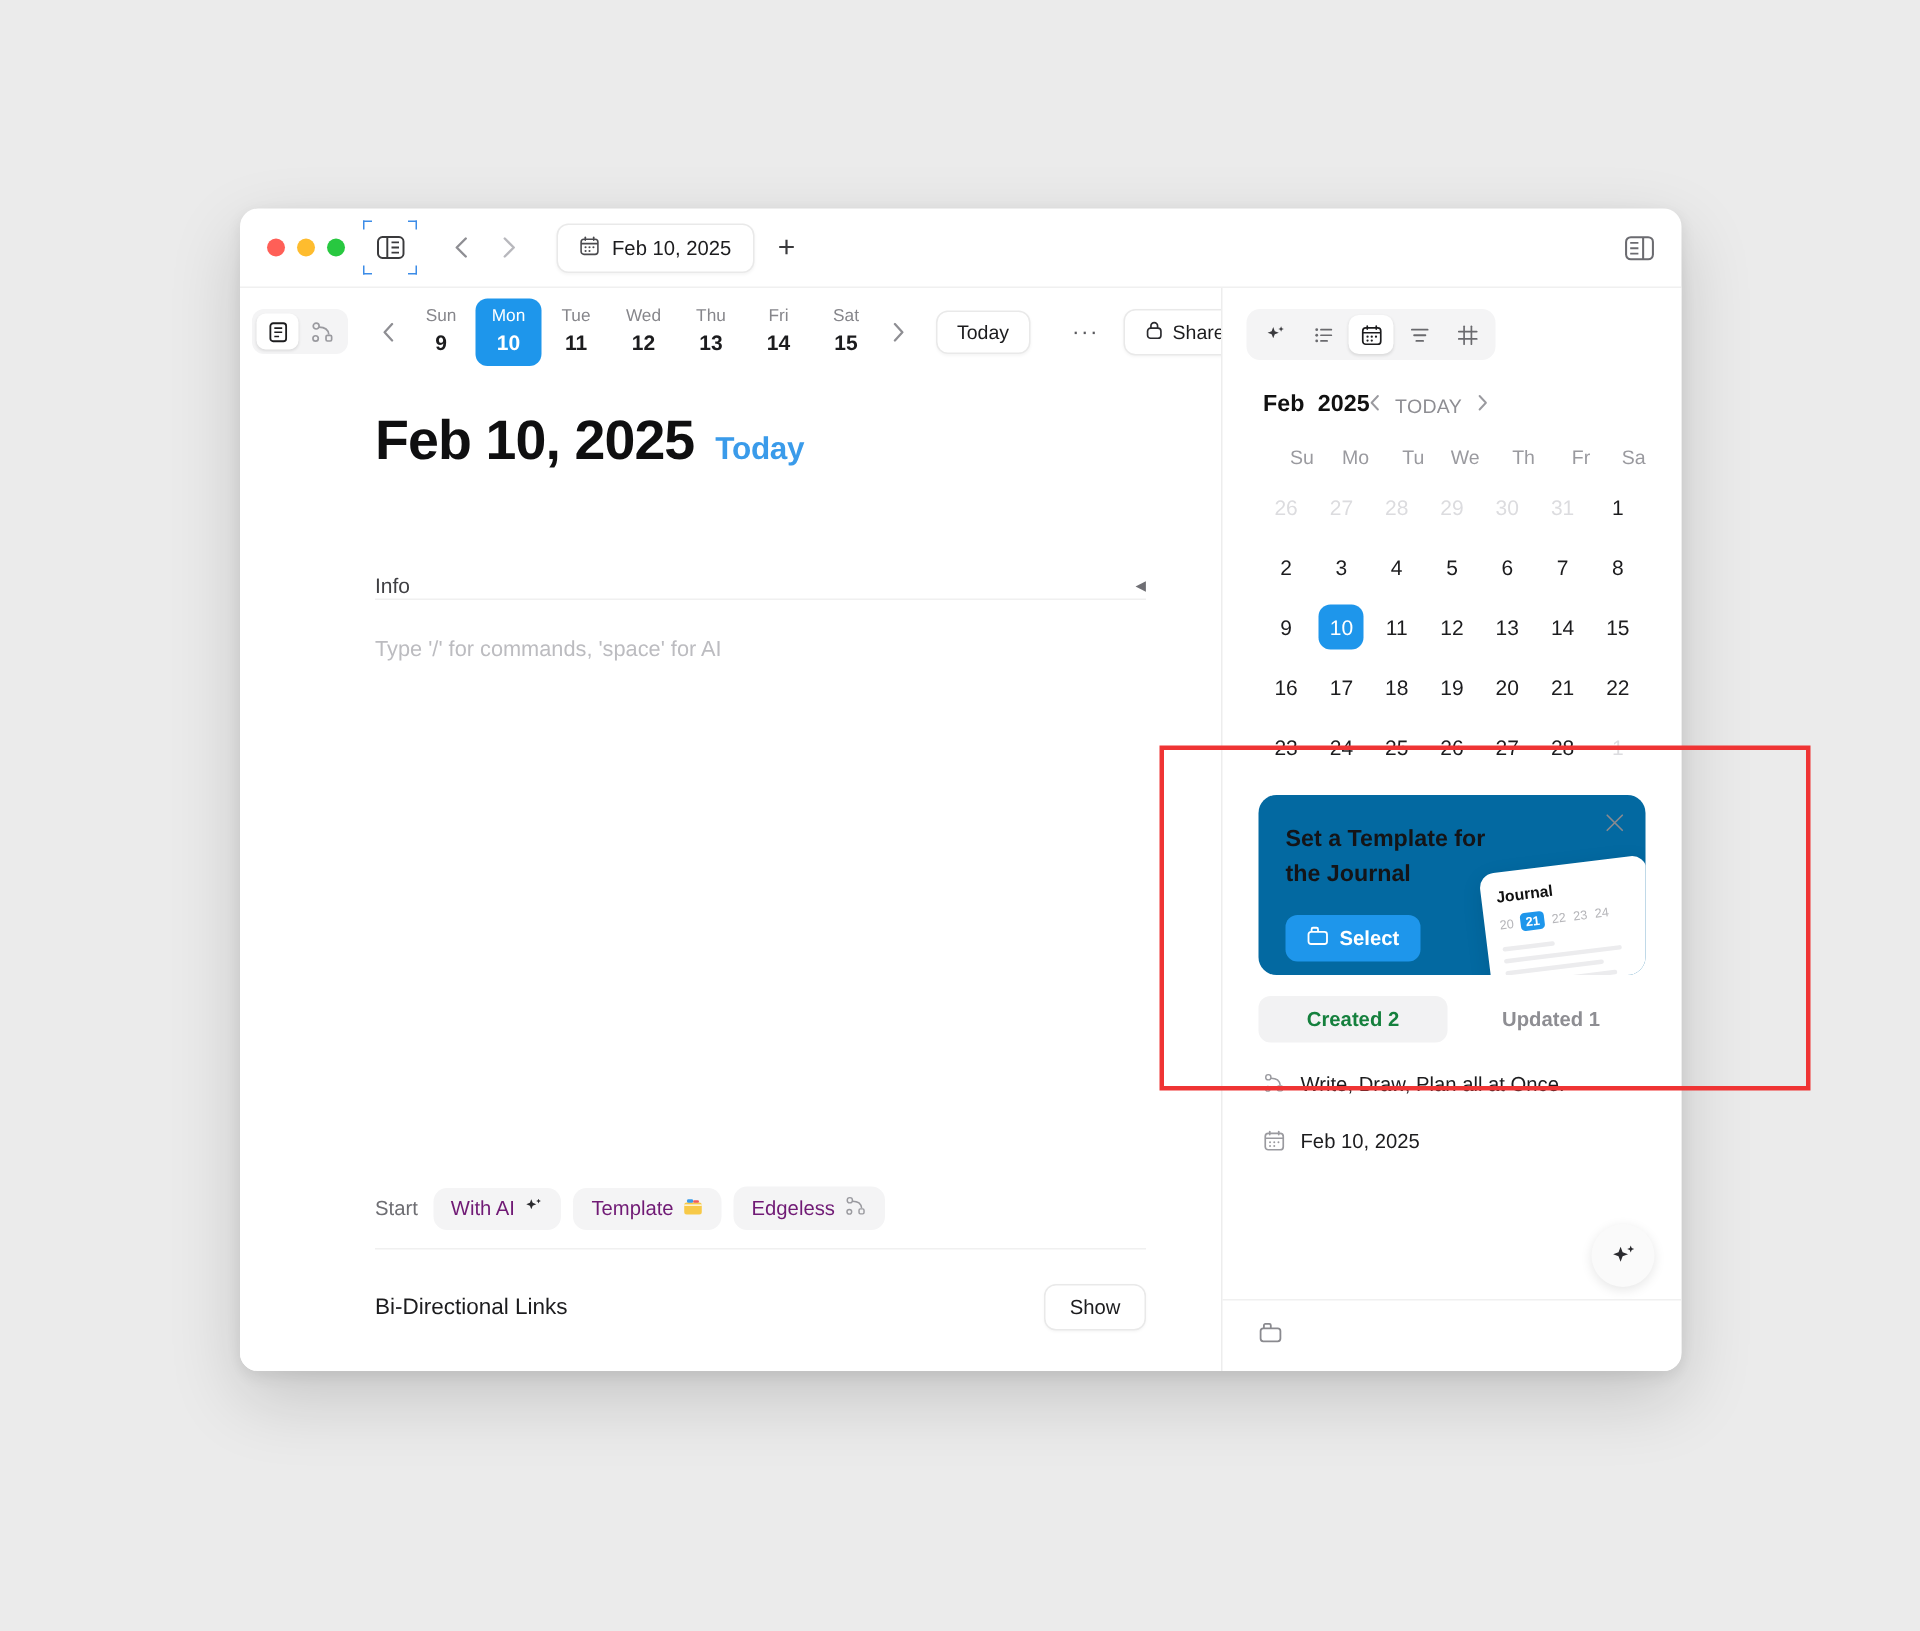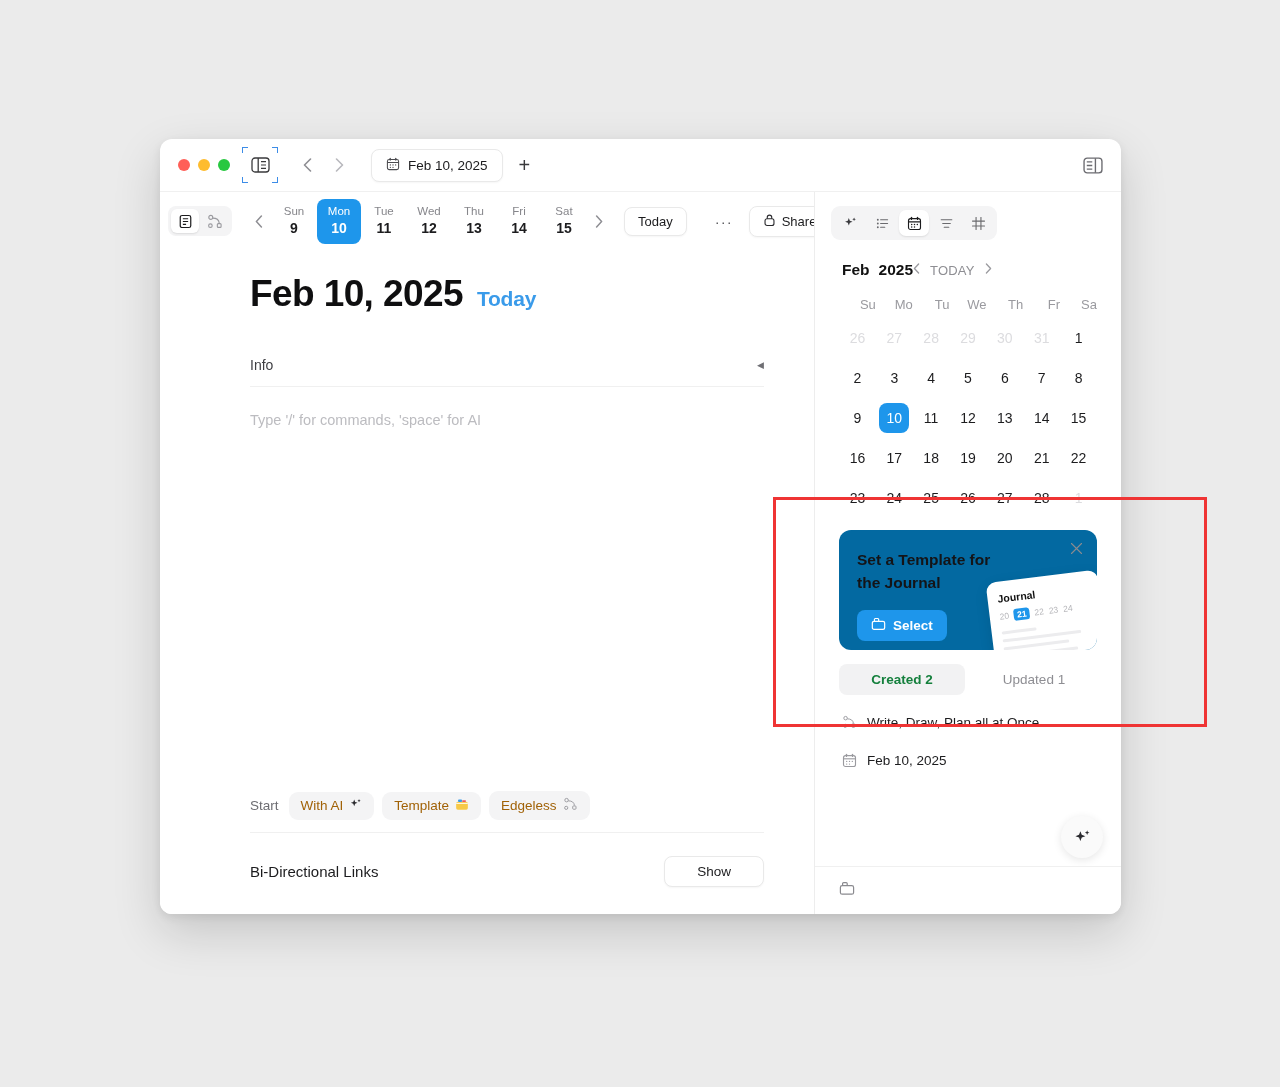--- a/index.html
+++ b/index.html
@@ -123,47 +123,47 @@
   
   .doc { padding: 22px 50px 0 90px; }
   .doc-title {
     font-size: 37px; font-weight: 700; color: #0f0f10;
     letter-spacing: -0.6px; display: flex; align-items: baseline; gap: 14px;
     line-height: 44px;
   }
   .doc-title .today-tag { font-size: 21px; font-weight: 600; color: #3a9bea; letter-spacing: -0.2px; }
 
   .info-row {
-    margin-top: 36px;
+    margin-top: 60px;
     display:flex; align-items:center; justify-content: space-between;
-    padding-bottom: 13px; border-bottom: 1px solid #f0f0f0;
+    padding-bottom: 1px; border-bottom: 1px solid #f0f0f0;
     font-size: 14px; color: #3f3f43;
   }
   .info-caret { color: #6f6f74; font-size: 9px; }
   .placeholder { margin-top: 25px; font-size: 14.5px; color: #bcbcc0; }
 
   .start-row {
     position: absolute; left: 90px; right: 50px; top: 599px;
     display: flex; align-items: center; gap: 8px;
   }
   .start-label { font-size: 13.5px; color: #6d6d72; margin-right: 2px; }
   .chip {
     display:flex; align-items:center; gap:6px;
     background: #f4f4f5; border-radius: 9px;
-    padding: 6px 12px; font-size: 13.5px; color: #a16207;
+    padding: 6px 12px; font-size: 13.5px; color: #701a75;
   }
 
   .bidir {
     position: absolute; left: 90px; right: 50px; top: 640px;
     border-top: 1px solid #f0f0f0; padding-top: 23px;
     display:flex; align-items:center; justify-content: space-between;
   }
   .bidir-label { font-size: 15px; color: #1c1c1e; }
   .show-btn {
-    padding: 7px 32px; border: 1px solid #e9e9e9; border-radius: 8px;
+    padding: 7px 16px; border: 1px solid #e9e9e9; border-radius: 8px;
     font-size: 13.5px; color: #1c1c1e; background:#fff;
     box-shadow: 0 1px 2px rgba(0,0,0,0.04);
   }
 
   
   .rp-toolbar { padding: 14px 16px 0; }
   .icon-group {
     display: inline-flex; align-items: center; gap: 2px;
     background: #f4f4f5; border-radius: 9px; padding: 4px;
   }
@@ -233,21 +233,21 @@
   .mini-dates span.hl {
     background:#1e96eb; color:#fff; border-radius:3px; padding: 1px 3px; font-weight:700;
   }
   .mini-lines { margin-top: 9px; }
   .mini-lines i { display:block; height: 3px; background:#ececee; border-radius:2px; margin-top:5px; }
 
   
   .rp-tabs { display:flex; padding: 14px 24px 0 24px; gap: 6px; }
   .rp-tab {
     flex: 1; text-align:center; padding: 8px 0; border-radius: 8px;
-    font-size: 13.5px; color:#8e8e93;
+    font-size: 13.5px; color:#8e8e93;font-weight:bold;
   }
   .rp-tab.active { background:#f2f2f3; color:#15803d; font-weight:700; }
 
   .rp-list { padding: 8px 24px 0 24px; }
   .rp-item { display:flex; align-items:center; gap: 10px; padding: 11px 2px; }
   .rp-item .ico { width:16px; height:16px; color:#8a8a8f; display:flex; align-items:center; justify-content:center; }
   .rp-item .txt { font-size: 13.5px; color:#1c1c1e; }
 
   .rp-footer {
     position:absolute; left:0; right:0; bottom:0; height: 48px;

